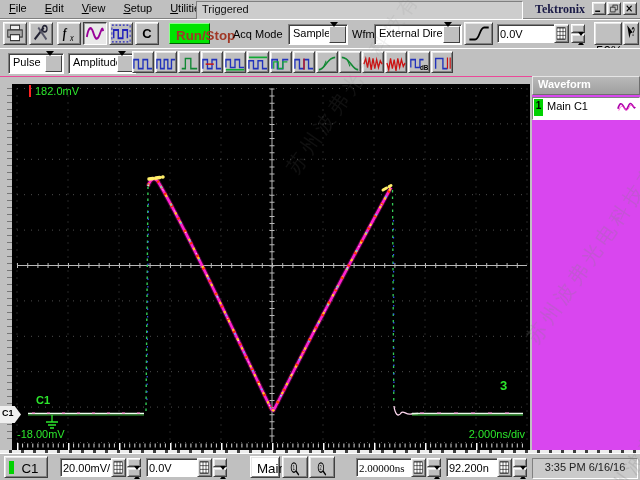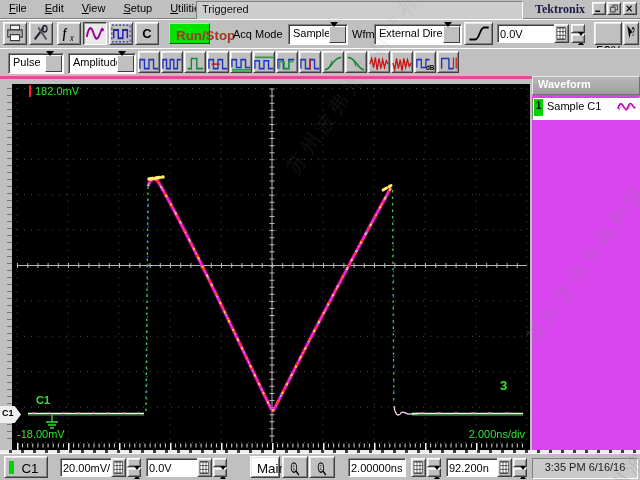--- a/index.html
+++ b/index.html
@@ -18,21 +18,21 @@
   #status-field{position:absolute;left:196px;top:1px;width:320px;height:15px;
       background:#cdcdcd;border:1px solid;border-color:#808080 #fff #fff #808080;
       padding:1px 0 8px 5px;color:#111;}
   #brand{position:absolute;left:524px;top:2px;width:72px;text-align:center;
       font-weight:bold;font-size:12px;color:#1a1a46;font-family:"Liberation Serif",serif;}
   .winbtn{position:absolute;top:2px;width:14px;height:13px;padding:0;}
   
   #toolbar1{position:absolute;left:0;top:19px;width:640px;height:28px;background:#c0c0c0;
             border-top:1px solid #fff;border-bottom:1px solid #808080;}
   #toolbar2{position:absolute;left:0;top:48px;width:640px;height:27px;background:#c0c0c0;
-            border-top:1px solid #fff;border-bottom:3px solid #ec4899;}
+            border-top:1px solid #fff;border-bottom:1px solid #ec4899;}
   .tbtn{position:absolute;top:2px;width:24px;height:23px;padding:1px;}
   .lbl{position:absolute;top:8px;color:#000;}
   .combo{position:absolute;top:4px;height:19px;background:#fff;border:1px solid;
          border-color:#808080 #fff #fff #808080;box-shadow:inset 1px 1px 0 #404040;}
   .combo .ctext{position:absolute;left:4px;top:2px;color:#000;white-space:nowrap;}
   .combo .cbtn{position:absolute;right:1px;top:1px;bottom:1px;width:15px;background:#c0c0c0;
          border:1px solid;border-color:#fff #404040 #404040 #fff;}
   .arr-dn{width:0;height:0;border:4px solid transparent;border-top:5px solid #000;margin:6px auto 0;}
   .field{position:absolute;top:4px;height:17px;background:#fff;border:1px solid;
          border-color:#808080 #fff #fff #808080;box-shadow:inset 1px 1px 0 #404040;
@@ -40,21 +40,21 @@
   .kpad{position:absolute;top:4px;width:15px;height:19px;padding:1px;}
   .spin{position:absolute;top:4px;width:14px;height:19px;}
   .spin .u,.spin .d{position:absolute;left:0;width:12px;height:9px;}
   .spin .u{top:0}.spin .d{top:10px}
   .tri-u{width:0;height:0;border:3px solid transparent;border-bottom:4px solid #000;margin:1px auto 0;}
   .tri-d{width:0;height:0;border:3px solid transparent;border-top:4px solid #000;margin:2px auto 0;}
   #runstop{position:absolute;left:169px;top:3px;width:41px;height:21px;background:#00e400;
       border:1px solid;border-color:#8cff8c #005a00 #005a00 #8cff8c;color:#a03826;
       font-weight:bold;text-align:center;padding-top:4px;}
   .measbtn{width:22px;height:22px;padding:2px 0 0 0;margin-right:1px;display:inline-block;}
-  #meas-group{position:absolute;left:138px;top:2px;white-space:nowrap;}
+  #meas-group{position:absolute;left:132px;top:2px;white-space:nowrap;}
   #view-group{position:absolute;left:527px;top:2px;white-space:nowrap;}
   .viewbtn{width:19px;height:22px;padding:2px 0 0 0;margin-right:1px;display:inline-block;}
   
   #scope{position:absolute;left:12px;top:84px;width:518px;height:366px;background:#000;}
   .gtext{position:absolute;color:#2ce62c;font-size:11px;letter-spacing:0;}
   #ch-marker{position:absolute;left:0;top:406px;width:19px;height:15px;background:#efefef;
       clip-path:polygon(0 0,70% 0,100% 50%,70% 100%,0 100%);color:#000;font-size:9px;
       font-weight:bold;text-align:left;padding:2px 0 0 2px;}
   #left-ticks{position:absolute;left:7px;top:88px;width:5px;height:355px;
       background:repeating-linear-gradient(180deg,#777 0 1px,transparent 1px 7px);}
@@ -283,21 +283,21 @@
     <div class="gtext" style="left:350px;top:344px;width:163px;text-align:right">2.000ns/div</div>
     <div class="gtext" style="left:24px;top:310px;font-weight:bold">C1</div>
     <div class="gtext" style="left:488px;top:294px;font-weight:bold;font-size:13px">3</div>
   </div>
   <div id="ch-marker">C1</div>
 
   <div id="right-panel">
     <div id="wf-header">Waveform</div>
     <div class="wf-row">
       <span class="chnum">1</span>
-      <span class="wf-label" style="margin-left:10px">Sample C1</span>
+      <span class="wf-label" style="margin-left:10px">Main C1</span>
       <span class="wf-icon">
           <svg viewBox="0 0 22 16" preserveAspectRatio="none">
             <path d="M1 10C3 3 5 3 7 7s3 6 5 1 3-5 5-2 2 4 3 2" stroke="#aa00aa" stroke-width="1.8" fill="none"></path>
             <path d="M2 12C4 6 6 6 8 9s3 4 5 0 3-4 5-1" stroke="#ff44cc" stroke-width="1" fill="none"></path>
           </svg>
         </span>
     </div>
   </div>
 
   <div id="dash-strip"></div>
@@ -337,21 +337,21 @@
           <text x="7" y="10" font-size="7" fill="#000">1</text>
         </svg>
       </button>
     <button class="bbtn raised" style="left:309px;width:26px">
         <svg viewBox="0 0 22 16" preserveAspectRatio="none">
           <circle cx="9" cy="7" r="5" fill="none" stroke="#000" stroke-width="1.5"></circle>
           <path d="M12.5 10.5L18 15" stroke="#000" stroke-width="2"></path>
           <text x="6.5" y="10" font-size="7" fill="#000">2</text>
         </svg>
       </button>
-    <input class="field" style="left: 348px; width: 52px;" value="2.00000ns">
+    <input class="field" style="left: 356px; width: 52px; font-family: Liberation Serif, serif;" value="2.00000ns">
     <button class="kpad raised" style="left:411px">
         <svg viewBox="0 0 22 16" preserveAspectRatio="none">
           <rect x="2" y="2" width="17" height="12" fill="#fff" stroke="#000"></rect>
           <path d="M2 6h17M2 10h17M8 2v12M14 2v12" stroke="#000" stroke-width="0.8"></path>
         </svg>
       </button>
     <span class="spin" style="left:427px">
       <button class="u raised"><span class="tri-u"></span></button>
       <button class="d raised"><span class="tri-d"></span></button>
     </span>

